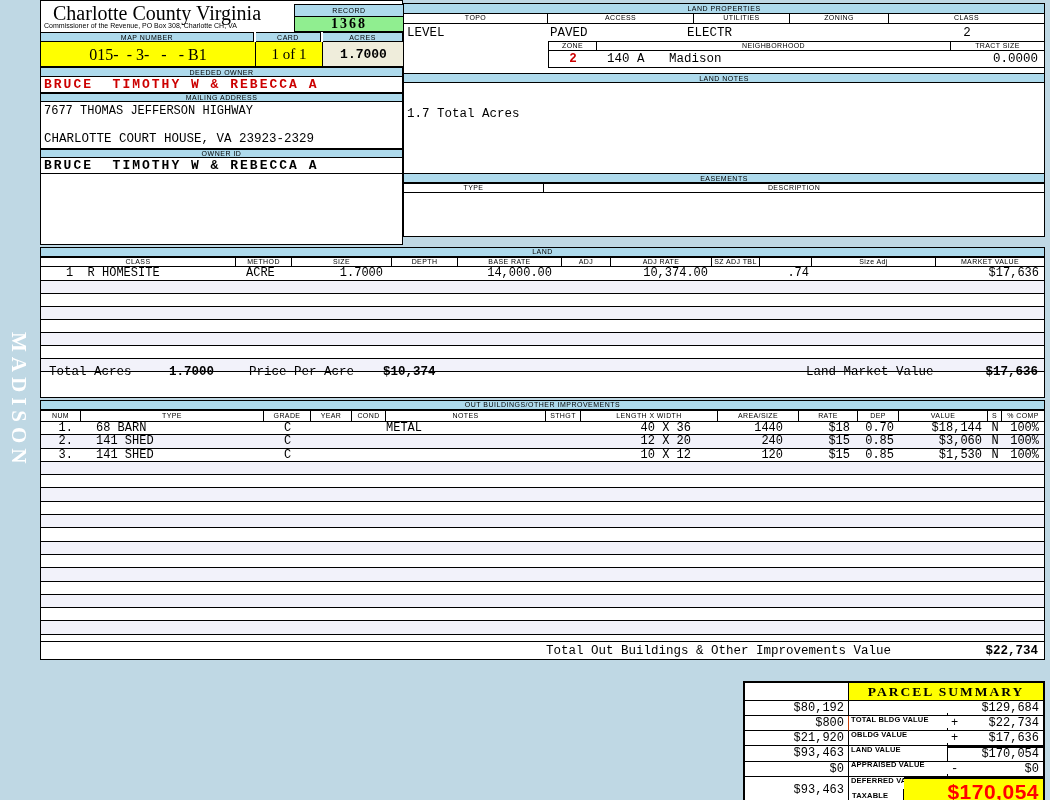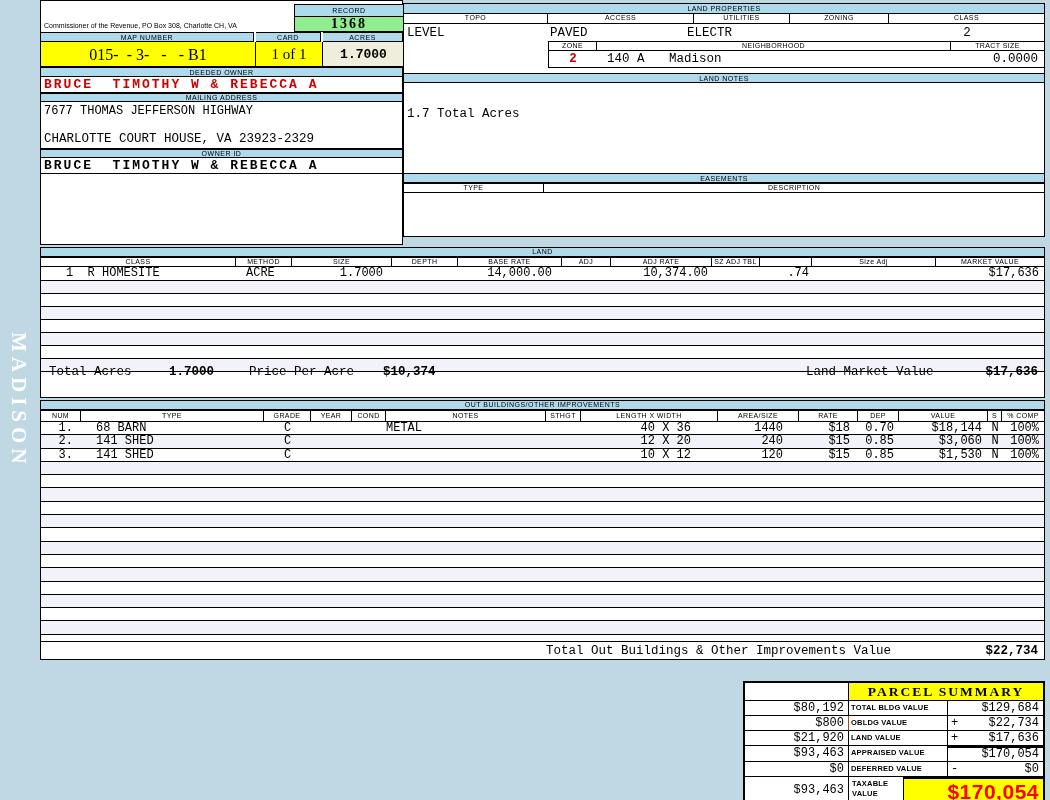--- a/index.html
+++ b/index.html
@@ -20,29 +20,30 @@
   .drow{position:absolute;left:0;right:0;display:flex;border-bottom:1px solid #000;}
   .drow > div{overflow:visible;white-space:pre;}
   .drow > div:last-child{flex:1;}
   .erow{position:absolute;left:0;right:0;border-bottom:1px solid #000;height:13px;}
   .mono{font-family:"Liberation Mono","DejaVu Sans Mono",monospace;}
   .pre{white-space:pre;}
   .b{font-weight:bold;}
   .red{color:var(--c-red);}
   .vlabel{position:absolute;left:6px;top:332px;writing-mode:vertical-rl;
           font:bold 21px "Liberation Serif",serif;color:#fff;letter-spacing:5px;}
-  .cell-lbl{font:bold 7.5px "Liberation Sans",sans-serif;letter-spacing:.2px;}
+  .cell-lbl{font:bold 7.5px "Liberation Sans",sans-serif;letter-spacing:.2px;margin-top:12px;}
   .sumrow{display:flex;}
 </style>
 </head>
 <body>
 
 <div class="vlabel">MADISON</div>
 
 <div class="panel" style="left:40px;top:0;width:363px;height:245px;">
+  <div class="abs" style="left:12px;top:1px;font:20px 'Liberation Serif',serif;color:#000;">Charlotte County Virginia</div>
   <div class="abs" style="left:3px;top:21px;font:7px 'Liberation Sans',sans-serif;">Commissioner of the Revenue, PO  Box 308, Charlotte CH, VA</div>
 
   <div class="abs" style="left:253px;top:3px;width:110px;height:13px;background:var(--c-bar);border:1px solid #000;font:7px 'Liberation Sans',sans-serif;text-align:center;line-height:11px;letter-spacing:.5px;">RECORD</div>
   <div class="abs b" style="left:253px;top:15px;width:110px;height:16px;background:var(--c-green);border:1px solid #000;font-family:'Liberation Serif',serif;font-size:14px;text-align:center;line-height:14px;letter-spacing:2px;">1368</div>
 
   <div class="bar" style="top:31px;height:10px;line-height:9px;left:0;right:148px;border-right:1px solid #000;">MAP NUMBER</div>
   <div class="bar" style="top:31px;height:10px;line-height:9px;left:215px;right:81px;border-right:1px solid #000;">CARD</div>
   <div class="bar" style="top:31px;height:10px;line-height:9px;left:282px;right:0;">ACRES</div>
 
   <div class="abs pre" style="left:0;top:41px;width:215px;height:25px;background:var(--c-yellow);border-right:1px solid #000;border-bottom:1px solid #000;font:16px 'Liberation Serif',serif;text-align:center;line-height:25px;">015-  - 3-   -   - B1</div>

